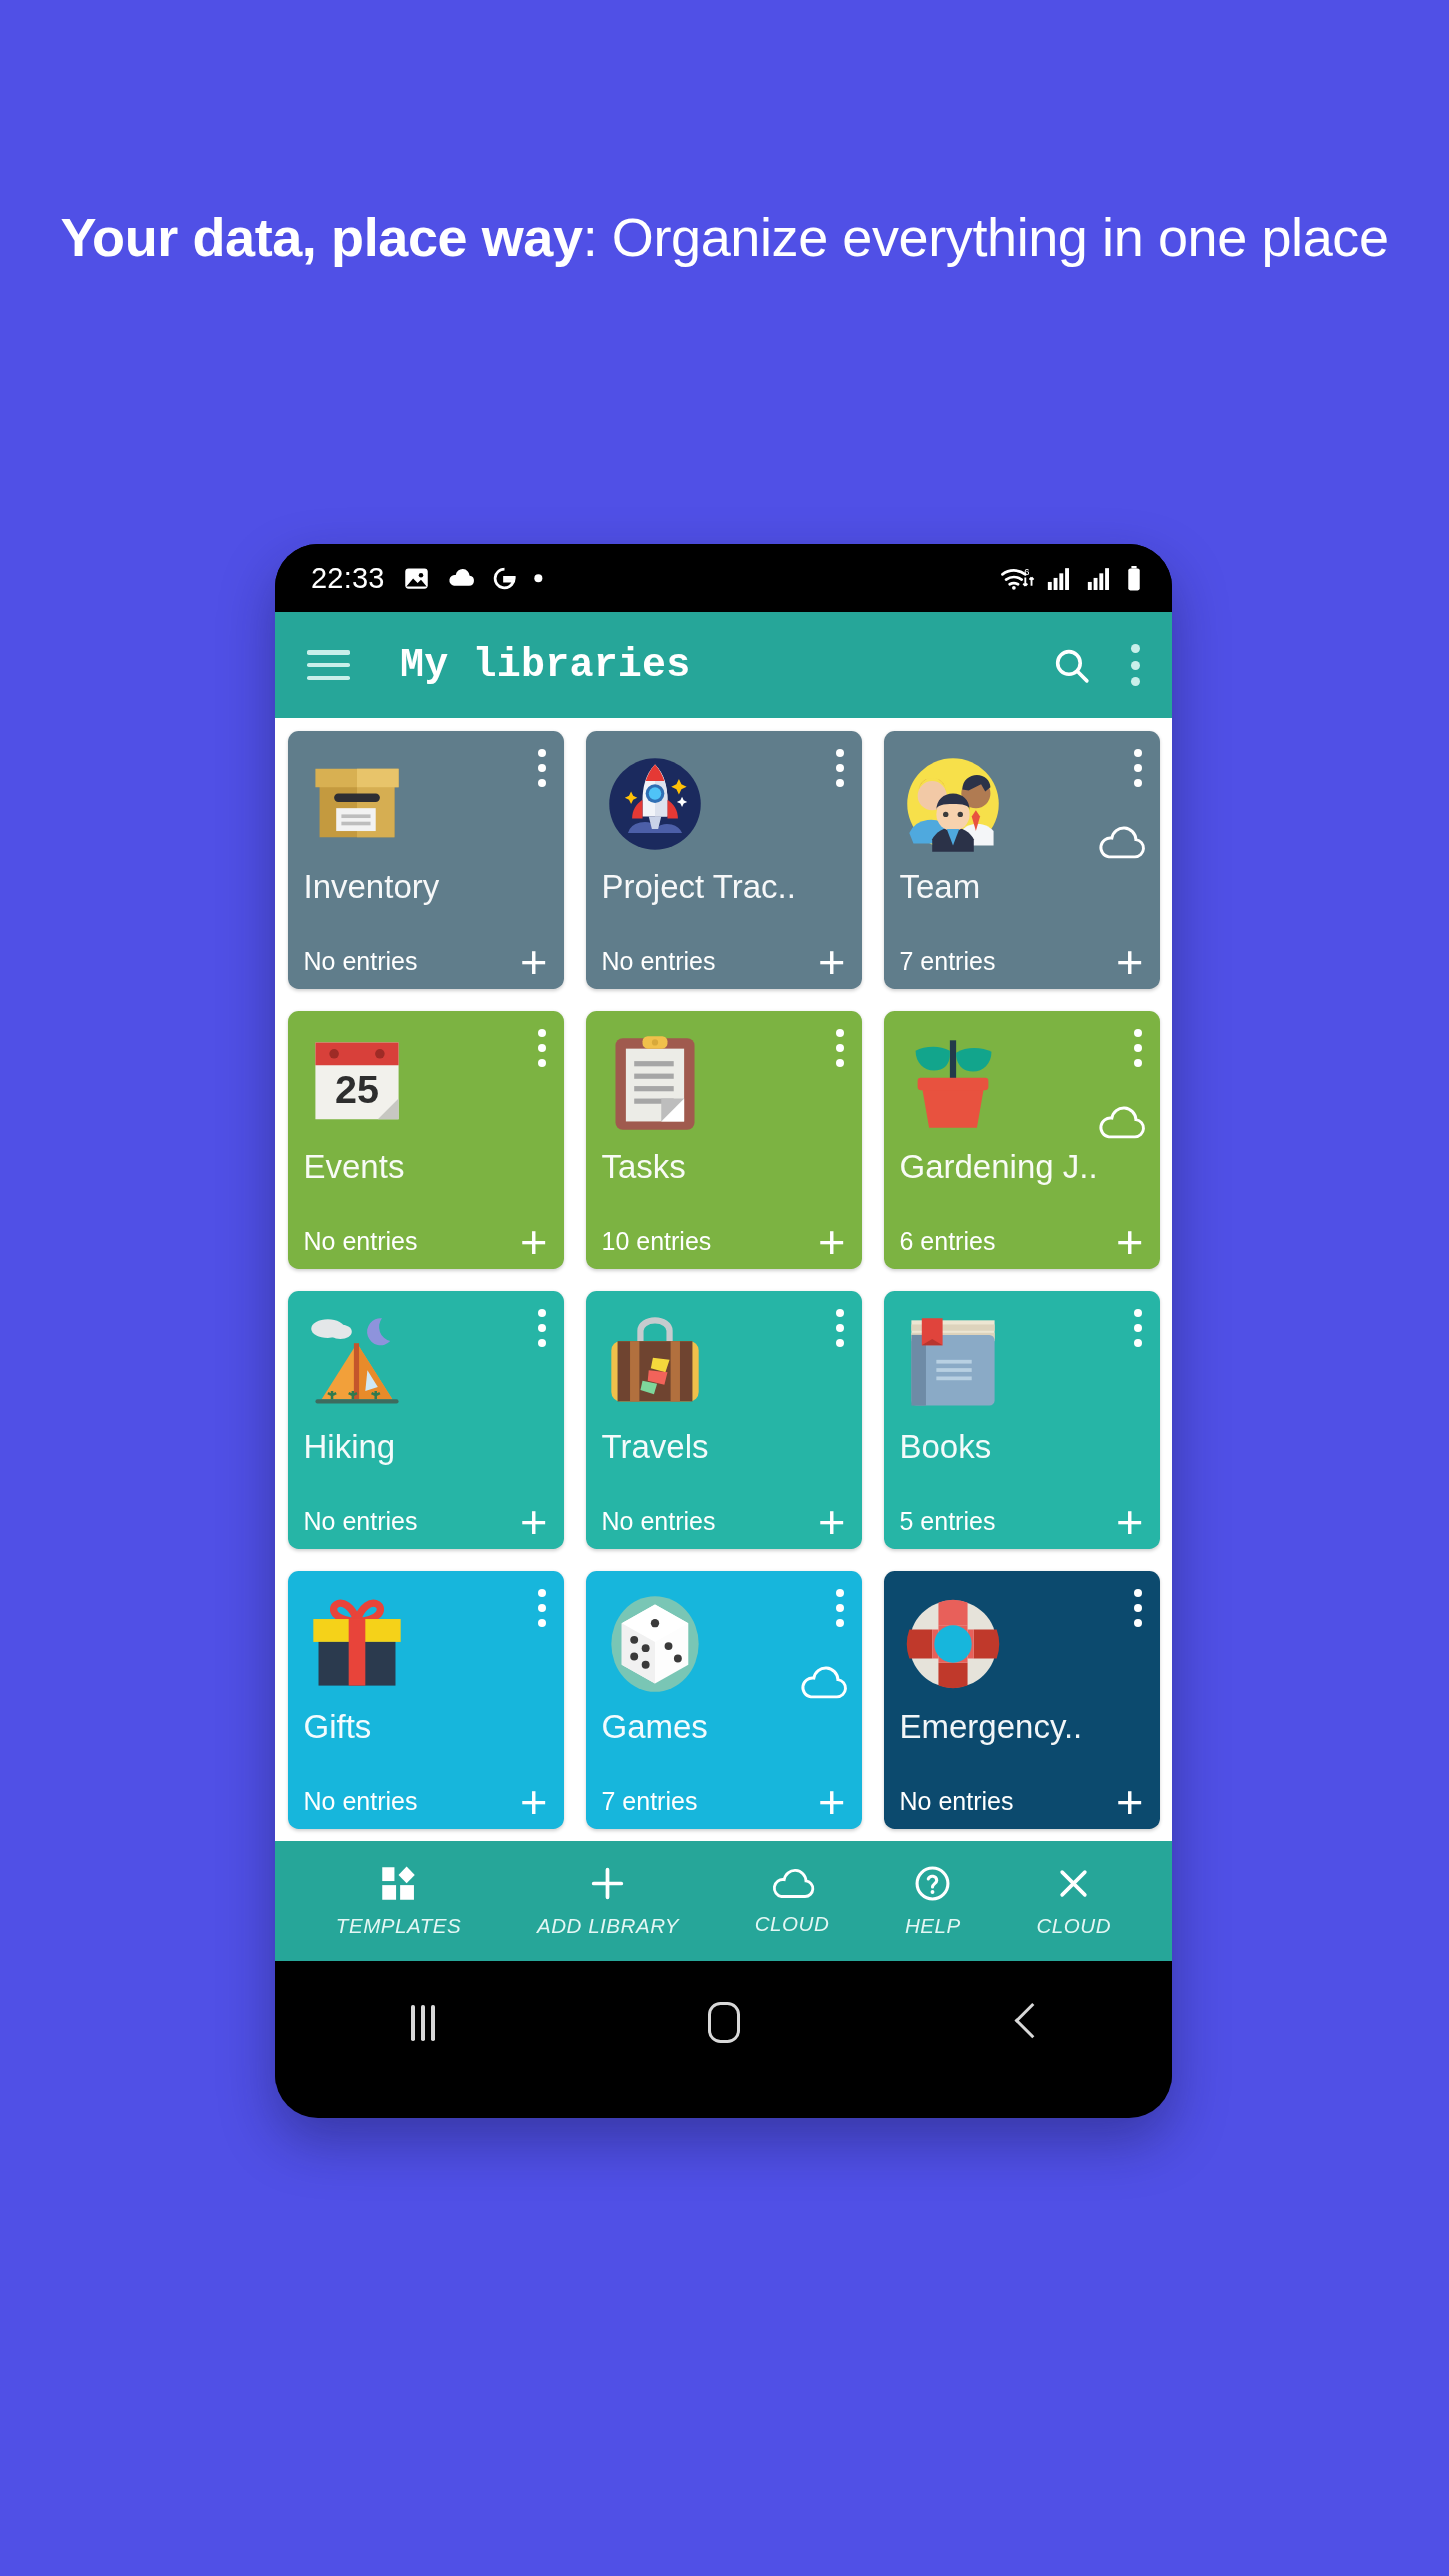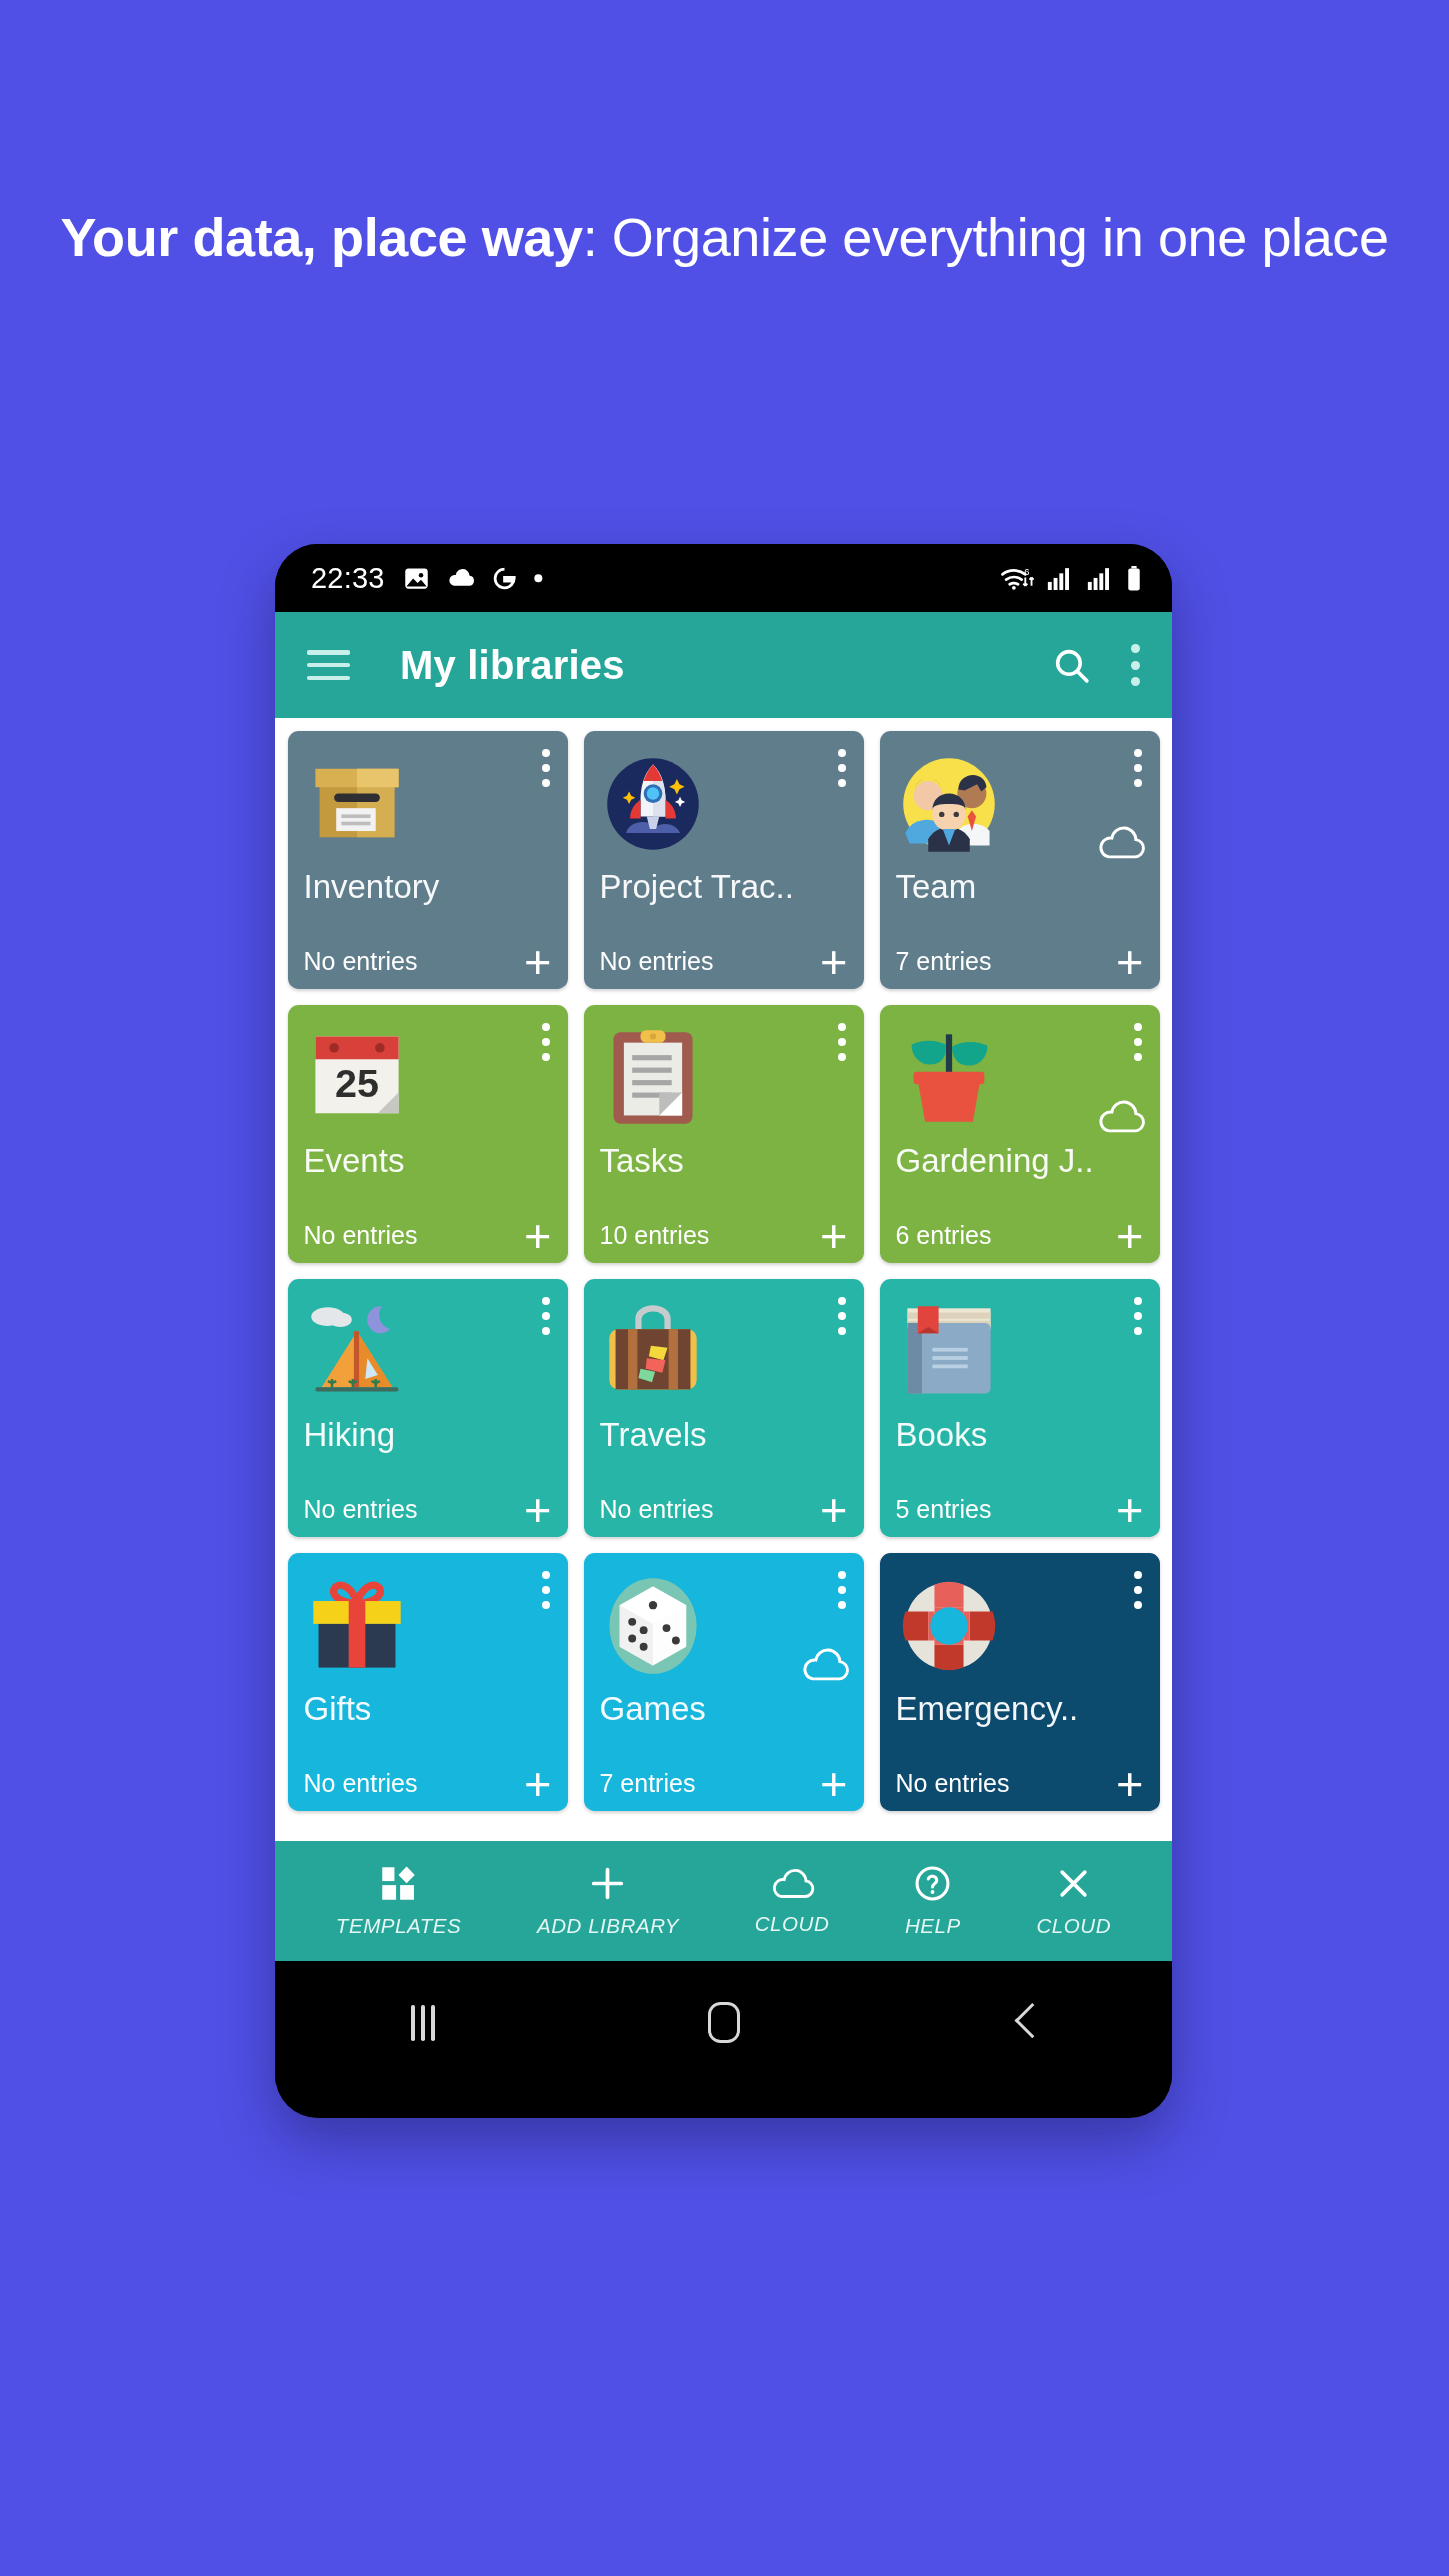--- a/index.html
+++ b/index.html
@@ -42,31 +42,31 @@
   .ic { display: inline-block; }
 
   
   .appbar {
     height: 106px; background: #26A699;
     display: flex; align-items: center; padding: 0 32px;
     color: #fff;
   }
   .hamburger { width: 43px; height: 30px; display: flex; flex-direction: column; justify-content: space-between; }
   .hamburger span { display: block; height: 4.5px; background: #C9EFEA; border-radius: 1.8px; }
-  .appbar-title { font-size: 40px; font-weight: 700; margin-left: 50px; color: #FFFFFF; letter-spacing: 0.2px;}
+  .appbar-title { font-size: 40px; font-weight: 700; margin-left: 50px; color: #FFFFFF; letter-spacing: 0.2px; font-family: Liberation Mono, monospace;}
   .appbar-actions { margin-left: auto; display: flex; align-items: center; gap: 39px; }
   .dots-v { width: 9px; display: flex; flex-direction: column; gap: 7.2px; align-items: center; }
   .dots-v i { width: 9px; height: 9px; border-radius: 50%; background: #C9EFEA; display: block; }
 
   
   .content {
     background: #FFFFFF; padding: 12.5px 12.5px 5.4px 12.5px;
     height: 1123px;
   }
-  .grid { display: grid; grid-template-columns: repeat(3, 1fr); gap: 16px; }
+  .grid { display: grid; grid-template-columns: repeat(3, 1fr); gap: 22px; }
   .card {
     position: relative; height: 258px; border-radius: 10.7px;
     padding: 16px 16px 12.5px 16px; overflow: hidden;
     box-shadow: 0 1.8px 3.6px rgba(0,0,0,0.18);
     display: flex; flex-direction: column;
   }
   .card-menu { position: absolute; top: 18px; right: 18px; }
   .card-menu i { width: 8px; height: 8px; border-radius: 50%; background: #fff; display: block; margin-bottom: 7.2px; }
   .card-cloud { position: absolute; top: 93px; right: 12.5px; }
   .card-icon { width: 104px; height: 104px; position: relative; margin: 5.4px 0 0 1.8px; }

